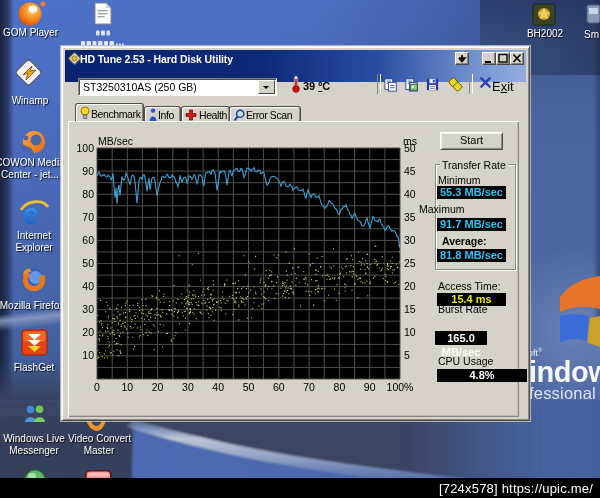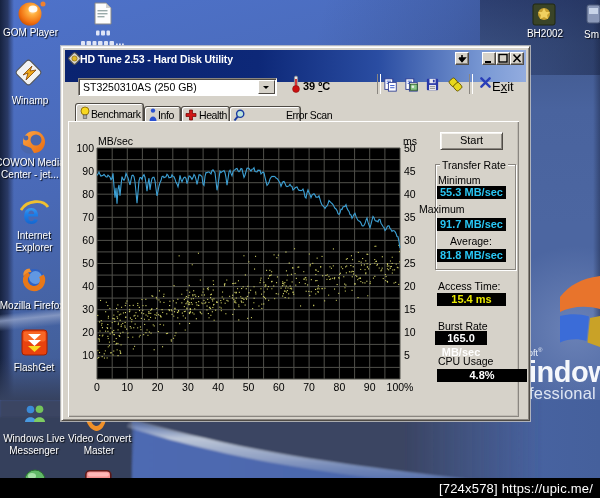--- a/index.html
+++ b/index.html
@@ -332,21 +332,21 @@
     <svg style="position:absolute;left:3px;top:2px;" width="12" height="12" viewBox="0 0 12 12">
  <path d="M4.5 1 H7.5 V4.5 H11 V7.5 H7.5 V11 H4.5 V7.5 H1 V4.5 H4.5 Z" fill="#d01818" stroke="#700000" stroke-width="0.7"></path>
 </svg>
       <span style="position:absolute;left:17px;top:2px;">Health</span>
     </div>
   <div class="tab" style="left:167px;top:59px;width:70px;height:14px;">
     <svg style="position:absolute;left:3px;top:1.5px;" width="13" height="13" viewBox="0 0 13 13">
  <circle cx="7.2" cy="4.8" r="3.6" fill="#bce4dc" stroke="#1a3aa0" stroke-width="1.4"></circle>
  <path d="M4.6 7.6 L1.5 11.5" stroke="#1a3aa0" stroke-width="2"></path>
 </svg>
-      <span style="position:absolute;left:16px;top:2px;margin-left:40px;">Error Scan</span>
+      <span style="position:absolute;left:16px;top:2px;">Error Scan</span>
     </div>
   <div class="abs" id="tabpanel"></div>
 
   <svg class="abs" style="left:6px;top:74px;" width="456" height="293" viewBox="68 121 456 293">
     <rect x="97" y="148" width="303" height="231" fill="#000"></rect>
     <path d="M97.0 148.0 V379.0 M112.2 148.0 V379.0 M127.3 148.0 V379.0 M142.4 148.0 V379.0 M157.6 148.0 V379.0 M172.8 148.0 V379.0 M187.9 148.0 V379.0 M203.1 148.0 V379.0 M218.2 148.0 V379.0 M233.3 148.0 V379.0 M248.5 148.0 V379.0 M263.6 148.0 V379.0 M278.8 148.0 V379.0 M293.9 148.0 V379.0 M309.1 148.0 V379.0 M324.2 148.0 V379.0 M339.4 148.0 V379.0 M354.6 148.0 V379.0 M369.7 148.0 V379.0 M384.9 148.0 V379.0 M400.0 148.0 V379.0 M97.0 148.0 H400.0 M97.0 159.6 H400.0 M97.0 171.1 H400.0 M97.0 182.7 H400.0 M97.0 194.2 H400.0 M97.0 205.8 H400.0 M97.0 217.3 H400.0 M97.0 228.8 H400.0 M97.0 240.4 H400.0 M97.0 251.9 H400.0 M97.0 263.5 H400.0 M97.0 275.1 H400.0 M97.0 286.6 H400.0 M97.0 298.1 H400.0 M97.0 309.7 H400.0 M97.0 321.2 H400.0 M97.0 332.8 H400.0 M97.0 344.4 H400.0 M97.0 355.9 H400.0 M97.0 367.4 H400.0 M97.0 379.0 H400.0" stroke="#50504a" stroke-width="1" fill="none"></path>
     <g>
         <rect x="285.7" y="285.5" width="1.1" height="1.1" fill="#d6d66c"></rect>
         <rect x="105.8" y="301.7" width="1.1" height="1.1" fill="#c6c65e"></rect>
         <rect x="332.1" y="277.8" width="1.1" height="1.1" fill="#bdbd55"></rect>
@@ -1017,24 +1017,24 @@
       </g>
   </svg>
 
   <div class="sbtn" style="left:378px;top:85px;width:61px;height:16px;line-height:15px;">Start</div>
   <div id="grpbox" class="abs"></div>
   <div class="slab" style="left:378px;top:112px;background:#d6d2c9;padding:0 2px;">Transfer Rate</div>
   <div class="slab" style="left:376px;top:127px;">Minimum</div>
   <div class="sval" style="left:375px;top:139px;width:69px;height:13px;line-height:13px;">55.3 MB/sec</div>
   <div class="slab" style="left:357px;top:156px;">Maximum</div>
   <div class="sval" style="left:375px;top:171px;width:69px;height:13px;line-height:13px;">91.7 MB/sec</div>
-  <div class="slab" style="left:388px;top:188px;">Average:</div>
+  <div class="slab" style="left:380px;top:188px;font-weight:bold;">Average:</div>
   <div class="sval" style="left:375px;top:202px;width:69px;height:13px;line-height:13px;">81.8 MB/sec</div>
   <div class="slab" style="left:376px;top:233px;">Access Time:</div>
   <div class="sval" style="left:375px;top:246px;width:69px;height:13px;line-height:13px;color:#e8e800;">15.4 ms</div>
-  <div class="slab" style="left:376px;top:273px;">Burst Rate</div>
+  <div class="slab" style="left:376px;top:256px;">Burst Rate</div>
   <div class="sval" style="left:373px;top:284px;width:52px;height:14px;line-height:14px;color:#fff;">165.0 MB/sec</div>
   <div class="slab" style="left:376px;top:308px;">CPU Usage</div>
   <div class="sval" style="left:375px;top:322px;width:90px;height:13px;line-height:13px;color:#fff;">4.8%</div>
 </div>
 
 <div class="abs" id="wmbar"></div>
 <div class="abs" id="wmtext">[724x578] https://upic.me/</div>
 
 </body></html>

